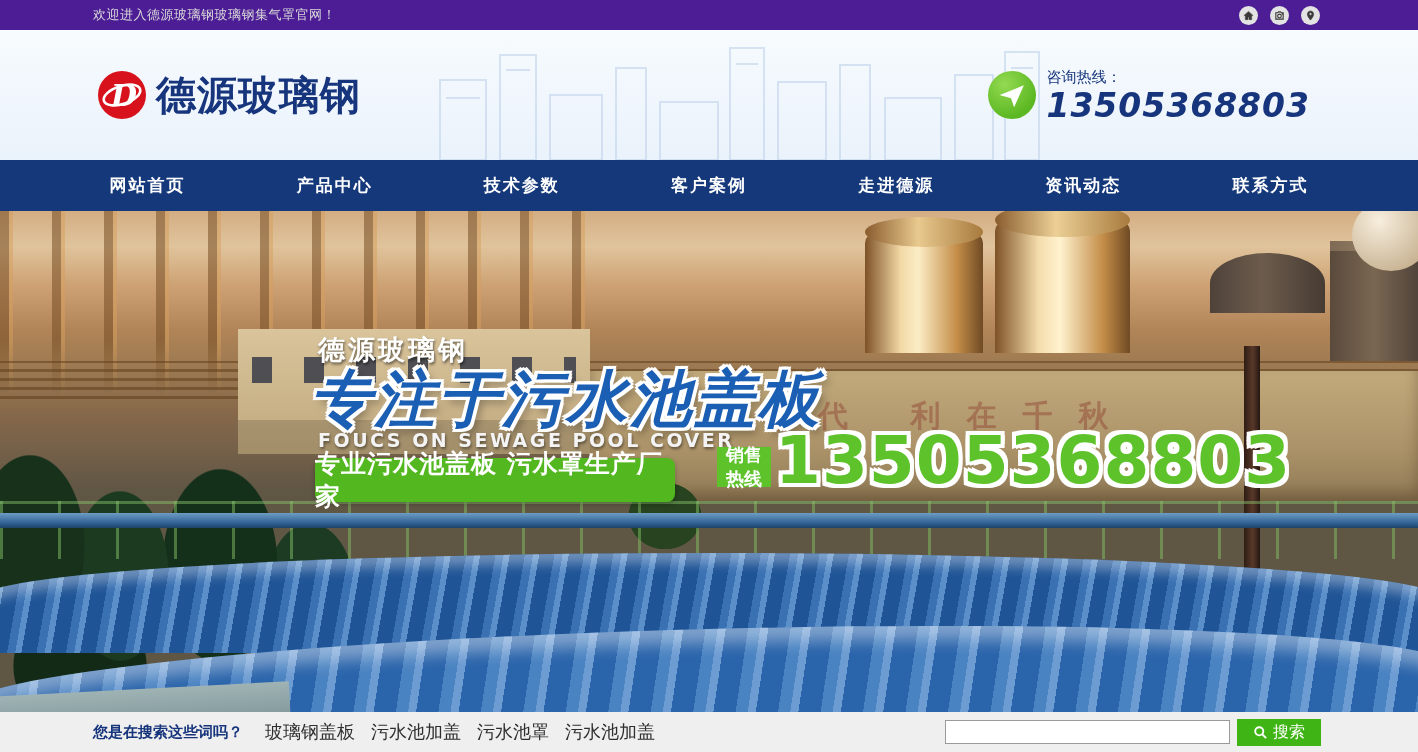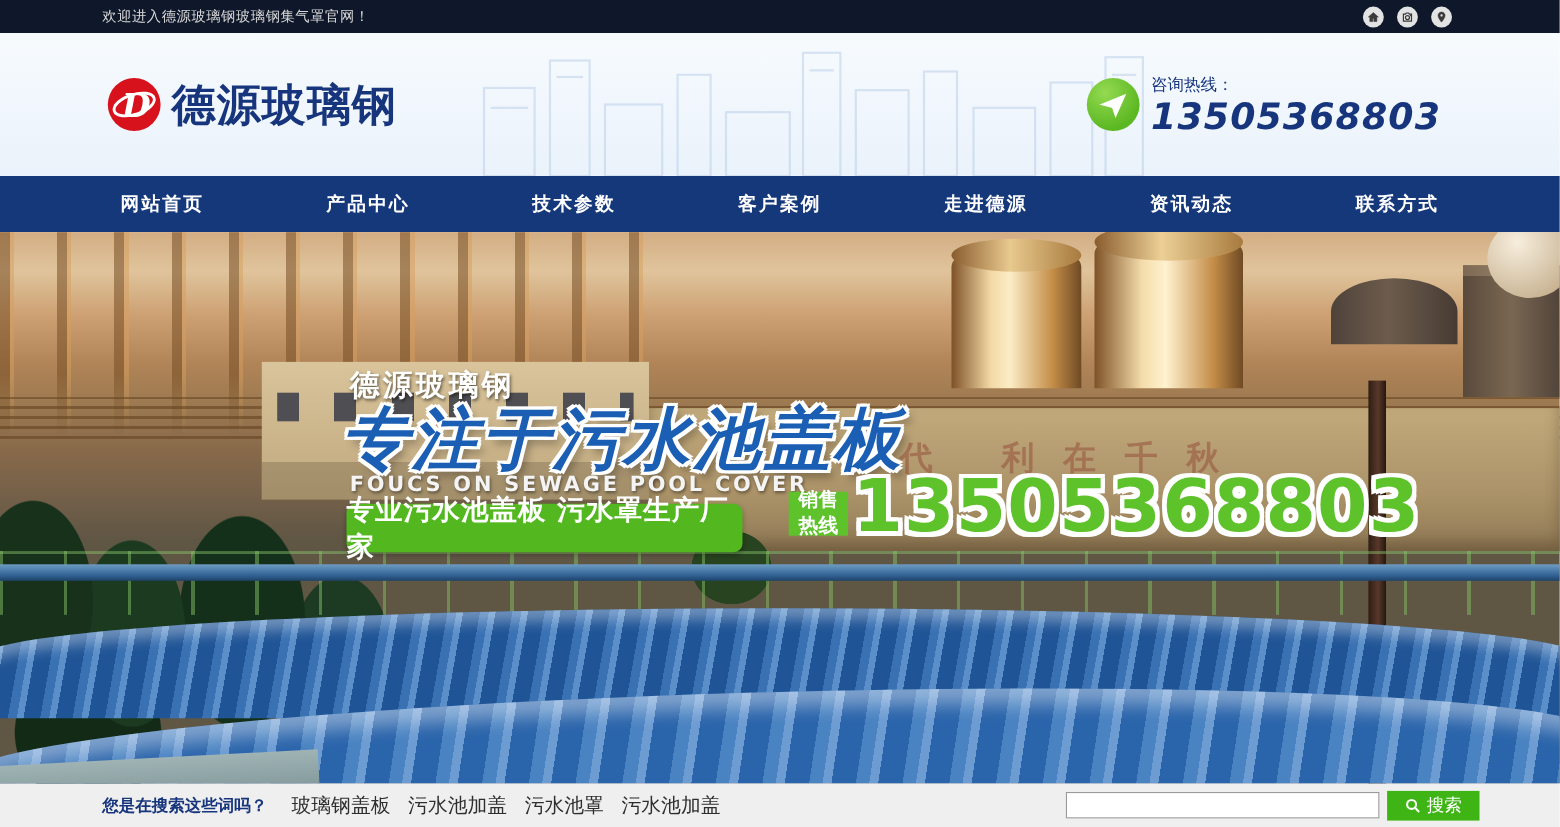--- a/index.html
+++ b/index.html
@@ -1,20 +1,20 @@
 <!DOCTYPE html>
 <html><head>
 <meta charset="utf-8">
 <style>
   * { margin:0; padding:0; box-sizing:border-box; }
   html,body { width:1418px; height:752px; overflow:hidden;
     font-family:"DejaVu Sans","Liberation Sans",sans-serif; }
 
   
-  .topbar { height:30px; background:#0f172a; display:flex; align-items:center; }
+  .topbar { height:30px; background:#4c1d95; display:flex; align-items:center; }
   .topbar-text { margin-left:93px; color:#d9d9d9; font-size:13px; letter-spacing:.5px; }
   .topbar-icons { margin-left:auto; margin-right:98px; display:flex; gap:12px; }
   .tb-icon { width:19px; height:19px; border-radius:50%; background:#e3e3e3;
     display:flex; align-items:center; justify-content:center; cursor:pointer; }
   .tb-icon svg { width:11px; height:11px; fill:#3a3a3a; stroke:#3a3a3a; }
 
   
   .header { height:130px; background:linear-gradient(180deg,#f7fbfe 0%,#eaf2fb 100%);
     position:relative; overflow:hidden; }
   .skyline { position:absolute; left:430px; bottom:0; opacity:.55; }
@@ -120,21 +120,21 @@
   .hero-sales { left:717px; top:236px; width:54px; height:40px; background:#5ec22b;
     color:#fff; font-size:18px; font-weight:bold; line-height:1.35;
     display:flex; flex-direction:column; align-items:center; justify-content:center; }
   .hero-sales-number { left:775px; top:217px; font-size:66px; font-weight:900; color:#5ec22b;
     letter-spacing:1px; line-height:1; white-space:nowrap;
     text-shadow:-4px -4px 0 #fff,4px -4px 0 #fff,-4px 4px 0 #fff,4px 4px 0 #fff,
       0 -4px 0 #fff,0 4px 0 #fff,-4px 0 0 #fff,4px 0 0 #fff; }
 
   
   .bottombar { height:40px; background:#efefef; display:flex; align-items:center;
-    padding:0 73px 0 93px; }
+    padding:0 97px 0 93px; }
   .search-prompt { font-size:15px; font-weight:bold; color:#17357c; }
   .keywords { display:flex; gap:16px; margin-left:22px; }
   .keyword { font-size:18px; color:#2e2e2e; cursor:pointer; }
   .search-group { margin-left:auto; display:flex; align-items:center; }
   .search-input { width:285px; height:24px; border:1px solid #9a9a9a; background:#ffffff;
     font-size:13px; padding:0 6px; outline:none; }
   .search-btn { width:84px; height:27px; margin-left:7px; background:#3fb515; border:none;
     color:#ffffff; font-size:16px; display:flex; align-items:center; justify-content:center;
     gap:5px; cursor:pointer; font-family:inherit; }
 </style>

